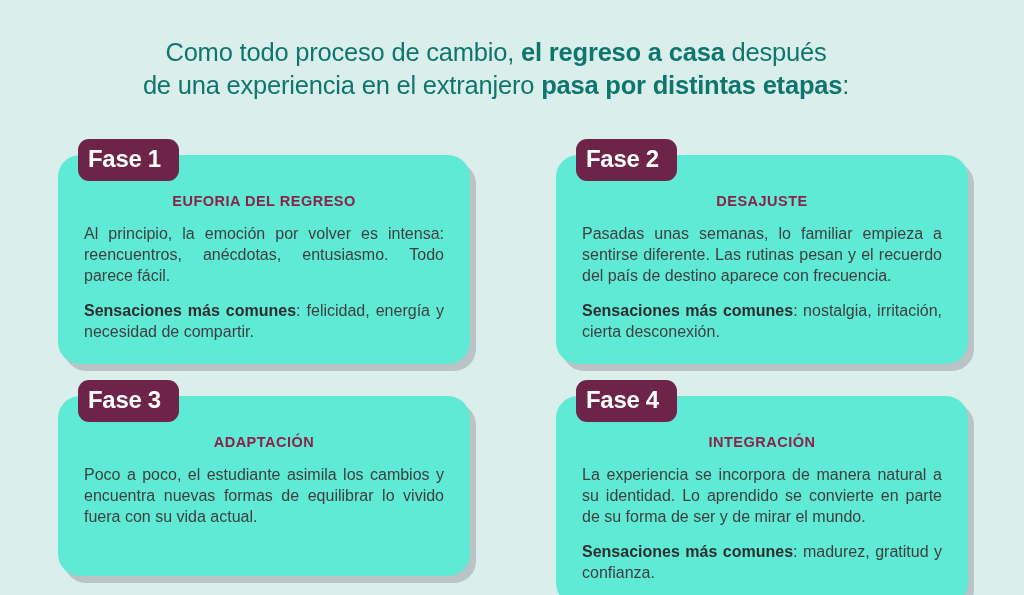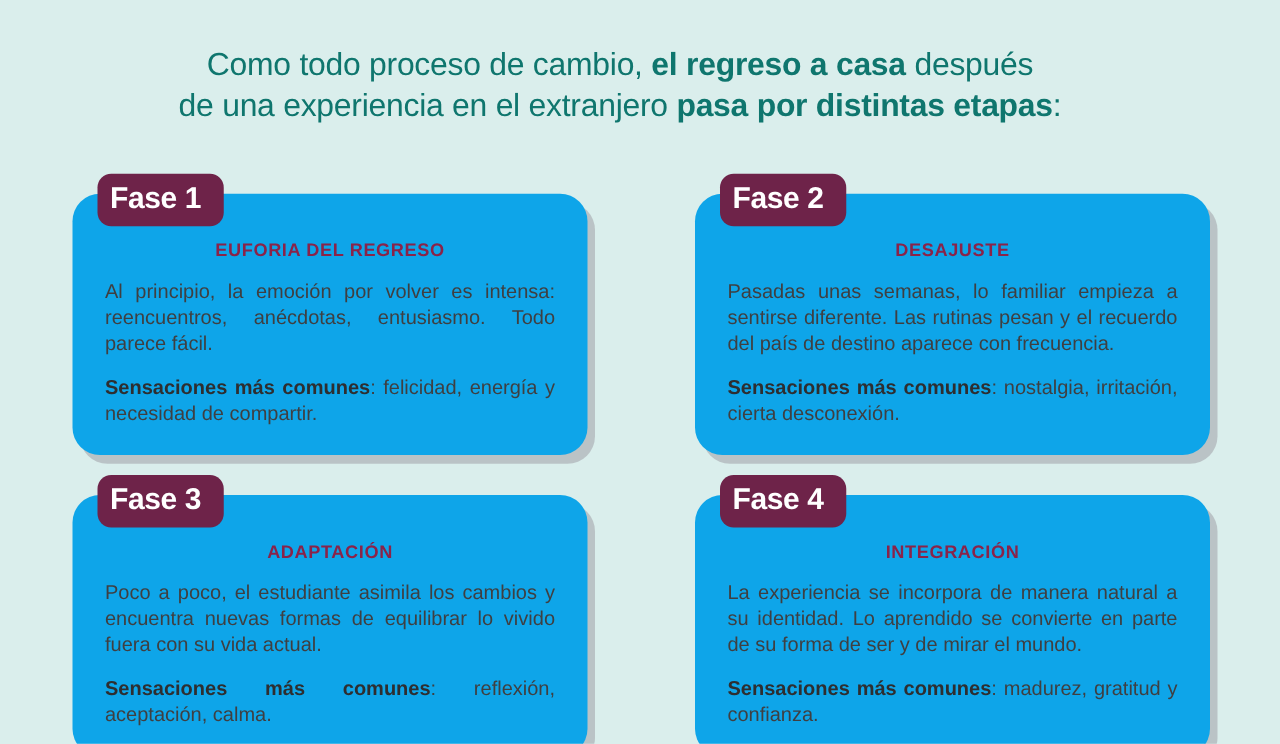--- a/index.html
+++ b/index.html
@@ -45,21 +45,21 @@
     grid-template-columns: 412px 412px;
     grid-column-gap: 86px;
     grid-row-gap: 32px;
   }
 
   .phase {
     position: relative;
   }
   .card {
     position: relative;
-    background: #0ea5e9;
+    background: #5eead4;
     border-radius: 22px;
     box-shadow: 6px 7px 0 0 rgba(160,160,168,0.55);
     padding: 38px 26px 22px 26px;
     box-sizing: border-box;
     min-height: 180px;
   }
   .badge {
     position: absolute;
     left: 20px;
     top: -16px;
@@ -121,21 +121,20 @@
         <p>Pasadas unas semanas, lo familiar empieza a sentirse diferente. Las rutinas pesan y el recuerdo del país de destino aparece con frecuencia.</p>
         <p><b>Sensaciones más comunes</b><span>: nostalgia, irritación, cierta desconexión.</span></p>
       </div>
     </div>
 
     <div class="phase">
       <div class="badge">Fase 3</div>
       <div class="card">
         <div class="card-title">ADAPTACIÓN</div>
         <p>Poco a poco, el estudiante asimila los cambios y encuentra nuevas formas de equilibrar lo vivido fuera con su vida actual.</p>
-        <p><b>Sensaciones más comunes</b><span>: reflexión, aceptación, calma.</span></p>
       </div>
     </div>
 
     <div class="phase">
       <div class="badge">Fase 4</div>
       <div class="card">
         <div class="card-title">INTEGRACIÓN</div>
         <p>La experiencia se incorpora de manera natural a su identidad. Lo aprendido se convierte en parte de su forma de ser y de mirar el mundo.</p>
         <p><b>Sensaciones más comunes</b><span>: madurez, gratitud y confianza.</span></p>
       </div>

